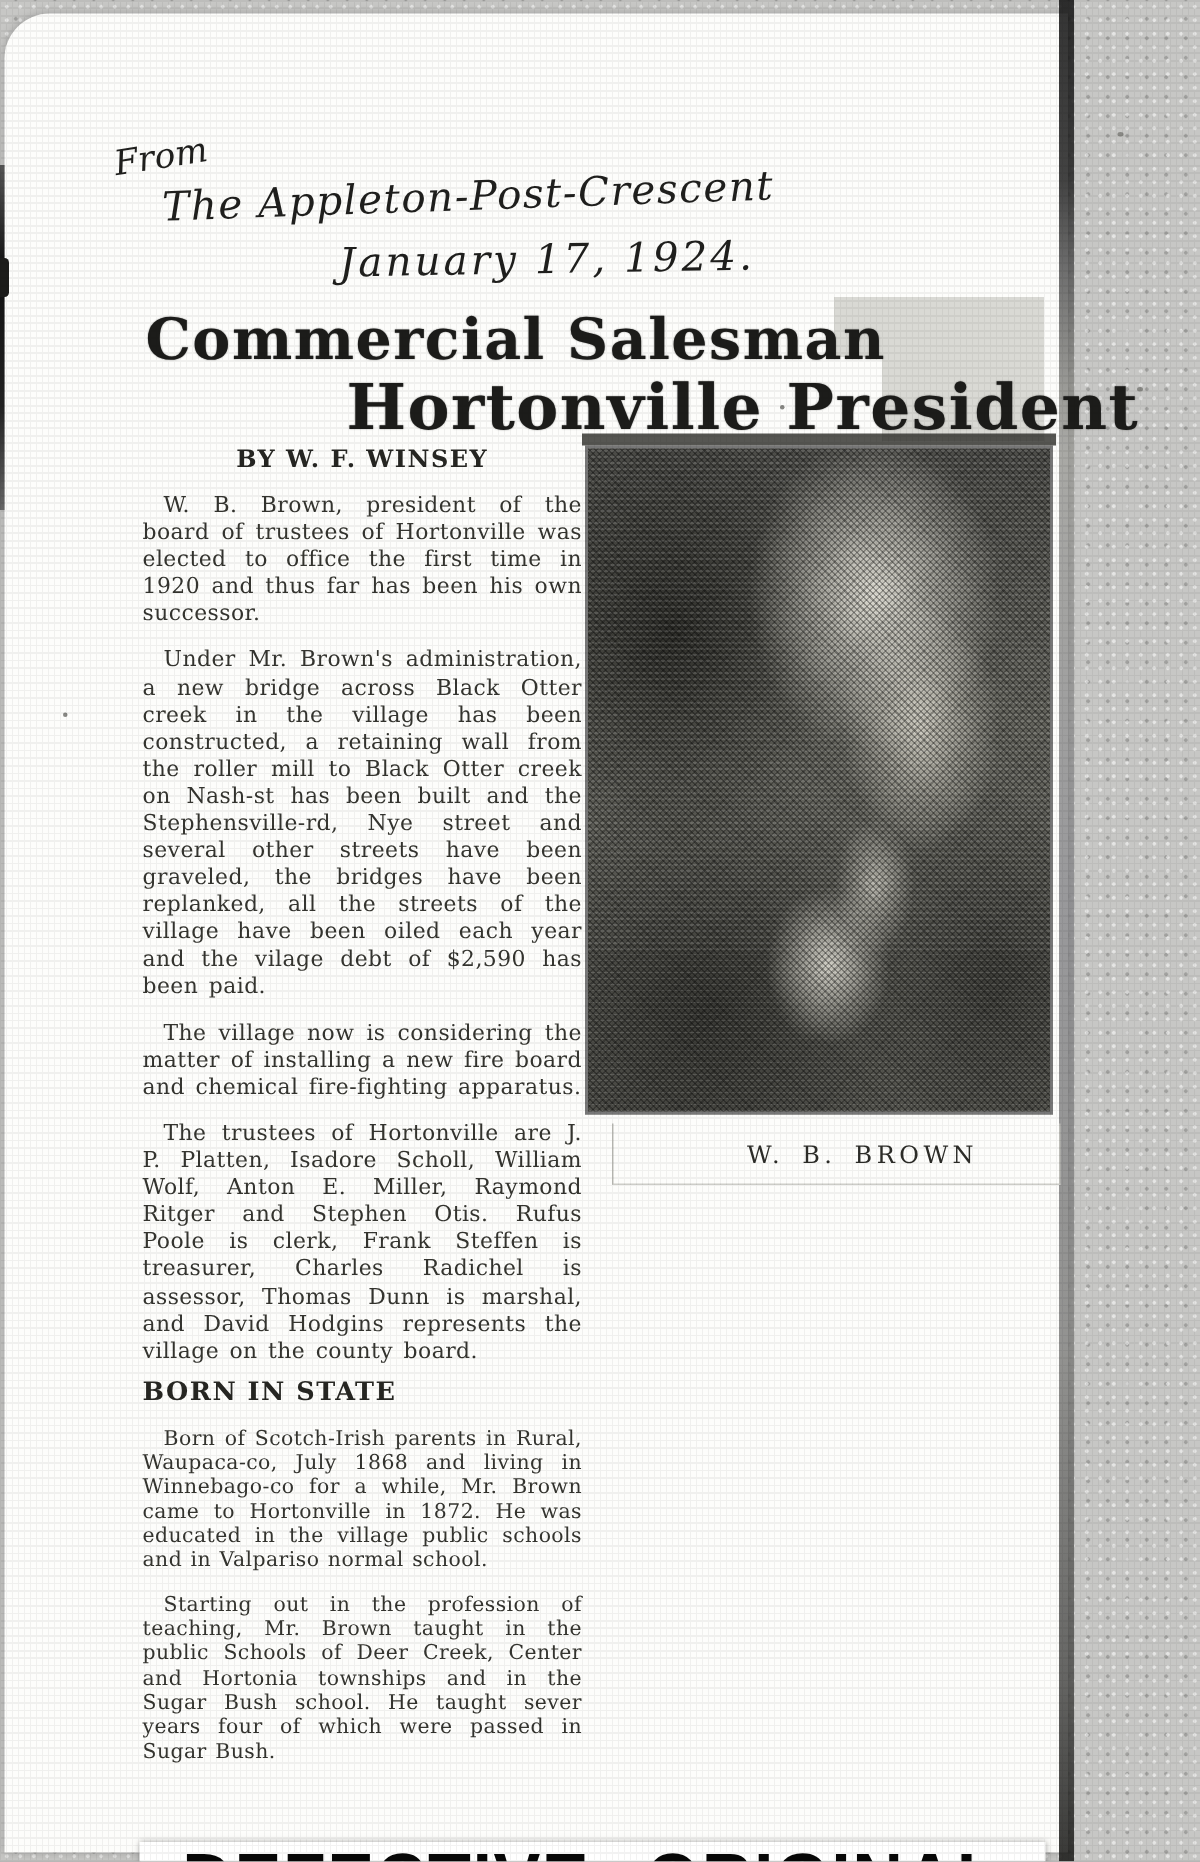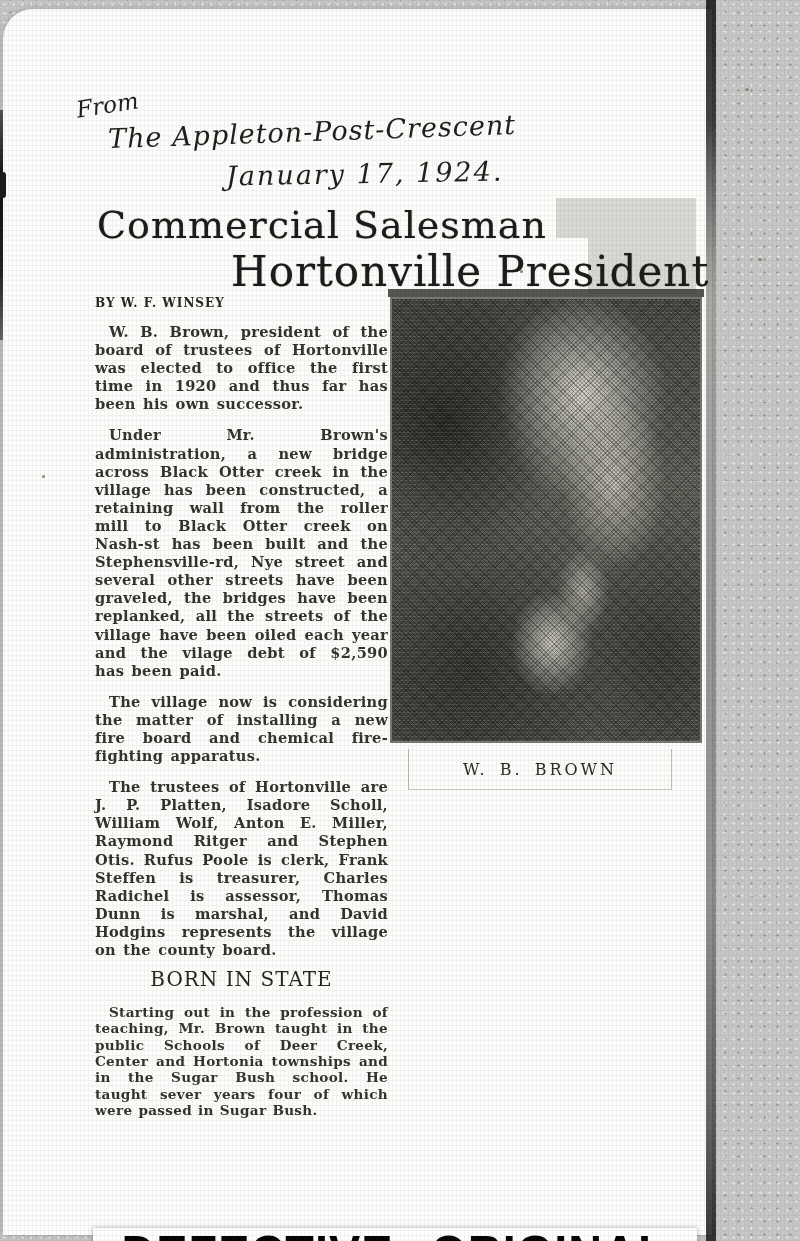--- a/index.html
+++ b/index.html
@@ -42,32 +42,32 @@
   
   .hand{position:absolute;color:#1f1f1d;font-style:italic;font-family:"DejaVu Serif",serif;white-space:nowrap;}
   .hand-1{left:76px;top:92px;font-size:23px;transform:rotate(-9deg);}
   .hand-2{left:108px;top:116px;font-size:27px;transform:rotate(-2deg);letter-spacing:1px;}
   .hand-3{left:226px;top:158px;font-size:27px;transform:rotate(-1deg);letter-spacing:2px;}
 
   
   .patch{position:absolute;background:#d9d9d4;}
   .patch-1{left:556px;top:198px;width:140px;height:40px;}
   .patch-2{left:588px;top:236px;width:108px;height:58px;}
-  .headline{position:absolute;color:#1c1c1a;font-weight:normal;font-family:"DejaVu Serif",serif;
+  .headline{position:absolute;color:#1c1c1a;font-weight:bold;font-family:"DejaVu Serif",serif;
     white-space:nowrap;text-shadow:0 0 1px rgba(30,30,28,.6);}
   .headline-1{left:97px;top:203px;font-size:38px;letter-spacing:1px;}
   .headline-2{left:231px;top:247px;font-size:42px;letter-spacing:1px;}
 
   
   .column{position:absolute;left:95px;top:296px;width:293px;color:#34342f;}
-  .byline{font-weight:bold;text-align:left;font-size:12px;letter-spacing:1px;margin:0 0 6px 0;color:#262622;}
+  .byline{font-weight:bold;text-align:center;font-size:16px;letter-spacing:1px;margin:0 0 6px 0;color:#262622;}
   .column p{margin:13px 0 7px 0;font-size:14.6px;line-height:1.24;text-align:justify;text-indent:14px;
-    letter-spacing:.3px;word-spacing:2px;font-weight:bold;}
+    letter-spacing:.3px;word-spacing:2px;}
   .column p.tight{font-size:13.6px;line-height:1.2;word-spacing:1px;}
-  .subhead{font-weight:normal;text-align:center;font-size:20px;letter-spacing:1px;margin:8px 0 6px 0;color:#262622;}
+  .subhead{font-weight:bold;font-size:17px;letter-spacing:1px;margin:8px 0 6px 0;color:#262622;}
 
   
   .photo-wrap{position:absolute;left:390px;top:297px;width:312px;height:446px;}
   .photo{
     position:absolute;inset:0;border:2px solid #777;
     background-color:#70706a;
     background-image:
       radial-gradient(ellipse 120px 150px at 62% 22%, rgba(226,224,214,.95), rgba(226,224,214,0) 70%),
       radial-gradient(ellipse 70px 110px at 72% 42%, rgba(215,212,200,.85), rgba(215,212,200,0) 75%),
       radial-gradient(ellipse 55px 70px at 52% 78%, rgba(222,220,210,.9), rgba(222,220,210,0) 75%),
@@ -80,21 +80,21 @@
   .photo::after{
     content:"";position:absolute;inset:0;
     background-image:repeating-linear-gradient(45deg,rgba(0,0,0,.30) 0 1px,transparent 1px 3px),
                      repeating-linear-gradient(-45deg,rgba(0,0,0,.25) 0 1px,transparent 1px 3px),
                      repeating-linear-gradient(0deg,rgba(255,255,255,.12) 0 1px,transparent 1px 4px);
   }
   .photo-topbar{position:absolute;left:-2px;top:-8px;width:316px;height:8px;background:#2c2c28;opacity:.8;}
   .caption-box{
     position:absolute;left:18px;top:452px;width:262px;height:40px;
     border-left:1px solid #bdbdb8;border-right:1px solid #bdbdb8;border-bottom:1px solid #cdcdc8;
-    display:flex;align-items:center;justify-content:center;
+    display:flex;align-items:center;justify-content:center;padding-left:35px;
   }
   .caption{font-size:16px;letter-spacing:3px;color:#2c2c28;word-spacing:4px;}
 
   
   .stamp{
     position:absolute;left:93px;top:1228px;width:604px;height:52px;background:#fff;
     box-shadow:0 0 4px rgba(80,80,78,.5);
     display:flex;align-items:center;justify-content:center;
   }
   .stamp-text{
@@ -124,20 +124,21 @@
   <div class="headline headline-1">Commercial Salesman</div>
   <div class="headline headline-2">Hortonville President</div>
 
   <div class="column">
     <div class="byline">BY W. F. WINSEY</div>
     <p>W. B. Brown, president of the board of trustees of Hortonville was elected to office the first time in 1920 and thus far has been his own successor.</p>
     <p>Under Mr. Brown's administration, a new bridge across Black Otter creek in the village has been constructed, a retaining wall from the roller mill to Black Otter creek on Nash-st has been built and the Stephensville-rd, Nye street and several other streets have been graveled, the bridges have been replanked, all the streets of the village have been oiled each year and the vilage debt of $2,590 has been paid.</p>
     <p>The village now is considering the matter of installing a new fire board and chemical fire-fighting apparatus.</p>
     <p>The trustees of Hortonville are J. P. Platten, Isadore Scholl, William Wolf, Anton E. Miller, Raymond Ritger and Stephen Otis. Rufus Poole is clerk, Frank Steffen is treasurer, Charles Radichel is assessor, Thomas Dunn is marshal, and David Hodgins represents the village on the county board.</p>
     <div class="subhead">BORN IN STATE</div>
+    <p class="tight">Born of Scotch-Irish parents in Rural, Waupaca-co, July 1868 and living in Winnebago-co for a while, Mr. Brown came to Hortonville in 1872. He was educated in the village public schools and in Valpariso normal school.</p>
     <p class="tight">Starting out in the profession of teaching, Mr. Brown taught in the public Schools of Deer Creek, Center and Hortonia townships and in the Sugar Bush school. He taught sever years four of which were passed in Sugar Bush.</p>
 
   </div>
 
   <div class="photo-wrap">
     <div class="photo-topbar"></div>
     <div class="photo"></div>
     <div class="caption-box">
       <span class="caption">W. B. BROWN</span>
     </div>

